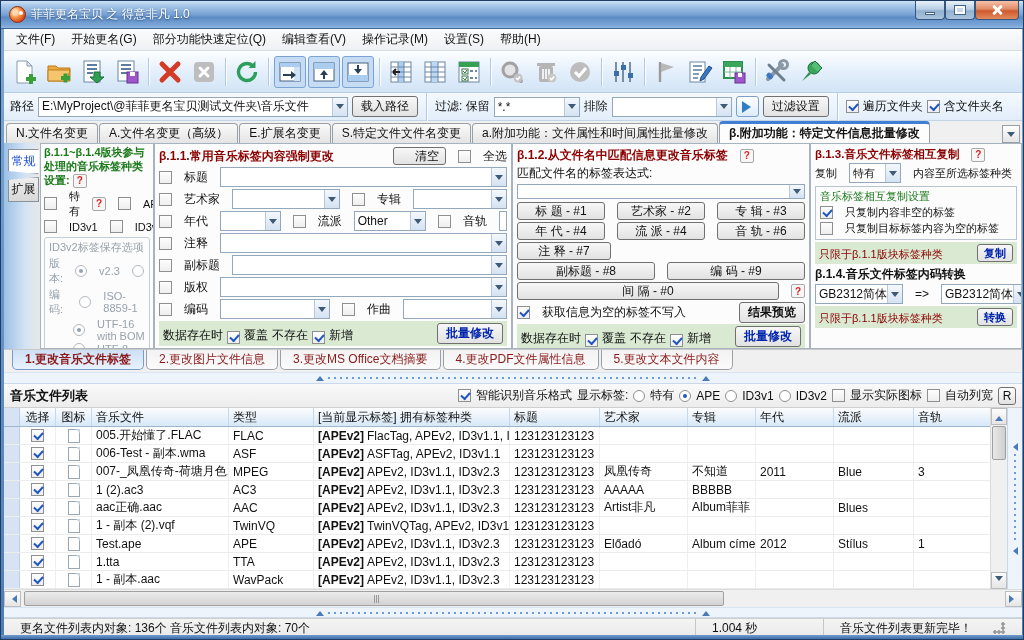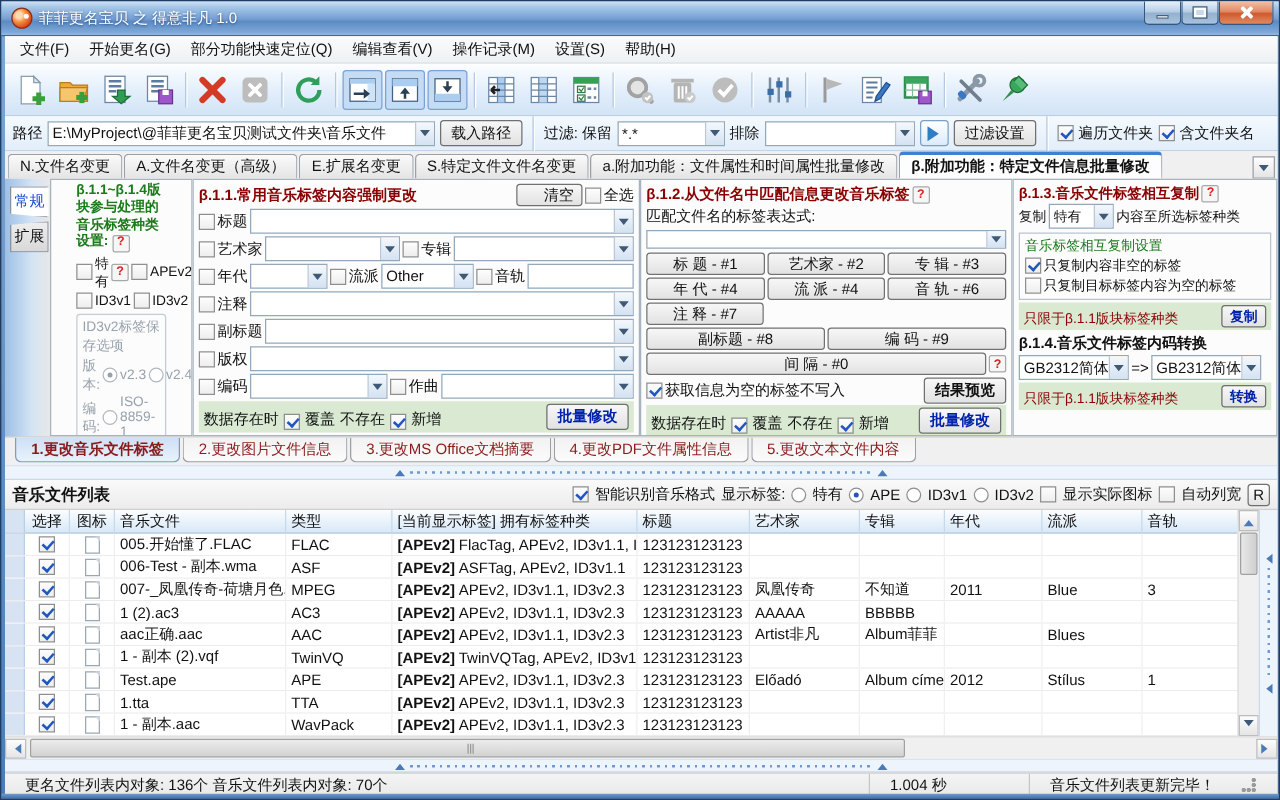--- a/index.html
+++ b/index.html
@@ -60,27 +60,27 @@
   .mtab{height:20px;display:flex;align-items:center;padding:0 9px;border:1px solid #9aa0a8;border-bottom:none;border-radius:4px 4px 0 0;background:linear-gradient(#fafafa,#e4e4e4);white-space:nowrap;font-size:12px;}
   .mtab.active{height:22px;background:#fdfdfd;border-top:3px solid #3f7fd4;font-weight:bold;}
   .tab-over{margin-left:auto;width:18px;height:18px;border:1px solid #9aa0a8;background:linear-gradient(#fff,#e4e4e4);display:flex;align-items:center;justify-content:center;}
   
   .panels{height:206px;display:flex;background:#e8e8e8;}
   .tabcol{width:36px;position:relative;background:linear-gradient(90deg,#9dc0e6,#d4e4f4 60%,#e8e8e8);}
   .vtab{position:absolute;left:4px;width:31px;text-align:center;padding:3px 0;border:1px solid #8b9099;background:linear-gradient(#fff,#eee);}
   .vtab.active{top:6px;color:#1d4ed8;font-weight:normal;background:#fff;border-right-color:#fff;clip-path:polygon(0 0,100% 0,100% 100%,0 88%);}
   .vtab.idle{top:34px;background:linear-gradient(#eee,#d8d8d8);clip-path:polygon(0 12%,100% 0,100% 100%,0 100%);}
   .panel{background:#fcfcfc;border:1px solid #a7b4c0;overflow:hidden;}
-  .p-left{width:114px;padding:2px 20px;font-size:11px;}
+  .p-left{width:114px;padding:2px 3px;font-size:11px;}
   .p-b11{width:358px;padding:2px 4px;display:flex;flex-direction:column;}
   .p-b12{width:298px;padding:2px 4px;display:flex;flex-direction:column;}
   .p-b13{width:212px;padding:2px 4px;}
   .ptitle{color:#8b0000;font-weight:bold;font-size:12px;white-space:nowrap;}
   .greentitle{color:#1c7a1c;font-weight:bold;line-height:1.25;}
-  .row{display:flex;align-items:center;gap:2px;margin:1px 0;}
+  .row{display:flex;align-items:center;gap:12px;margin:1px 0;}
   .grow{flex:1;}
   .greenbar{background:#d9e9d2;display:flex;align-items:flex-end;gap:4px;padding:2px 4px;margin-top:2px;}
   .groupbox{border:1px solid #c3cdd6;border-radius:3px;padding:2px 4px;color:#98a2ac;margin-top:3px;}
   .settingsbox{border:1px solid #b9c4cf;padding:2px 4px;margin-top:3px;}
   .gap2{height:2px;}
   
   .subtabs{height:23px;display:flex;align-items:flex-start;background:#f0f0f0;padding:0 8px;gap:2px;border-top:1px solid #c8c8c8;}
   .stab{height:20px;display:flex;align-items:center;padding:0 12px;border:1px solid #9aa0a8;border-top:none;border-radius:0 0 5px 5px;background:linear-gradient(#f2f2f2,#fbfbfb);color:#8b1a1a;white-space:nowrap;}
   .stab.active{background:linear-gradient(#cde0f5,#e8f2fc);font-weight:bold;border-color:#7a9cc8;}
   

